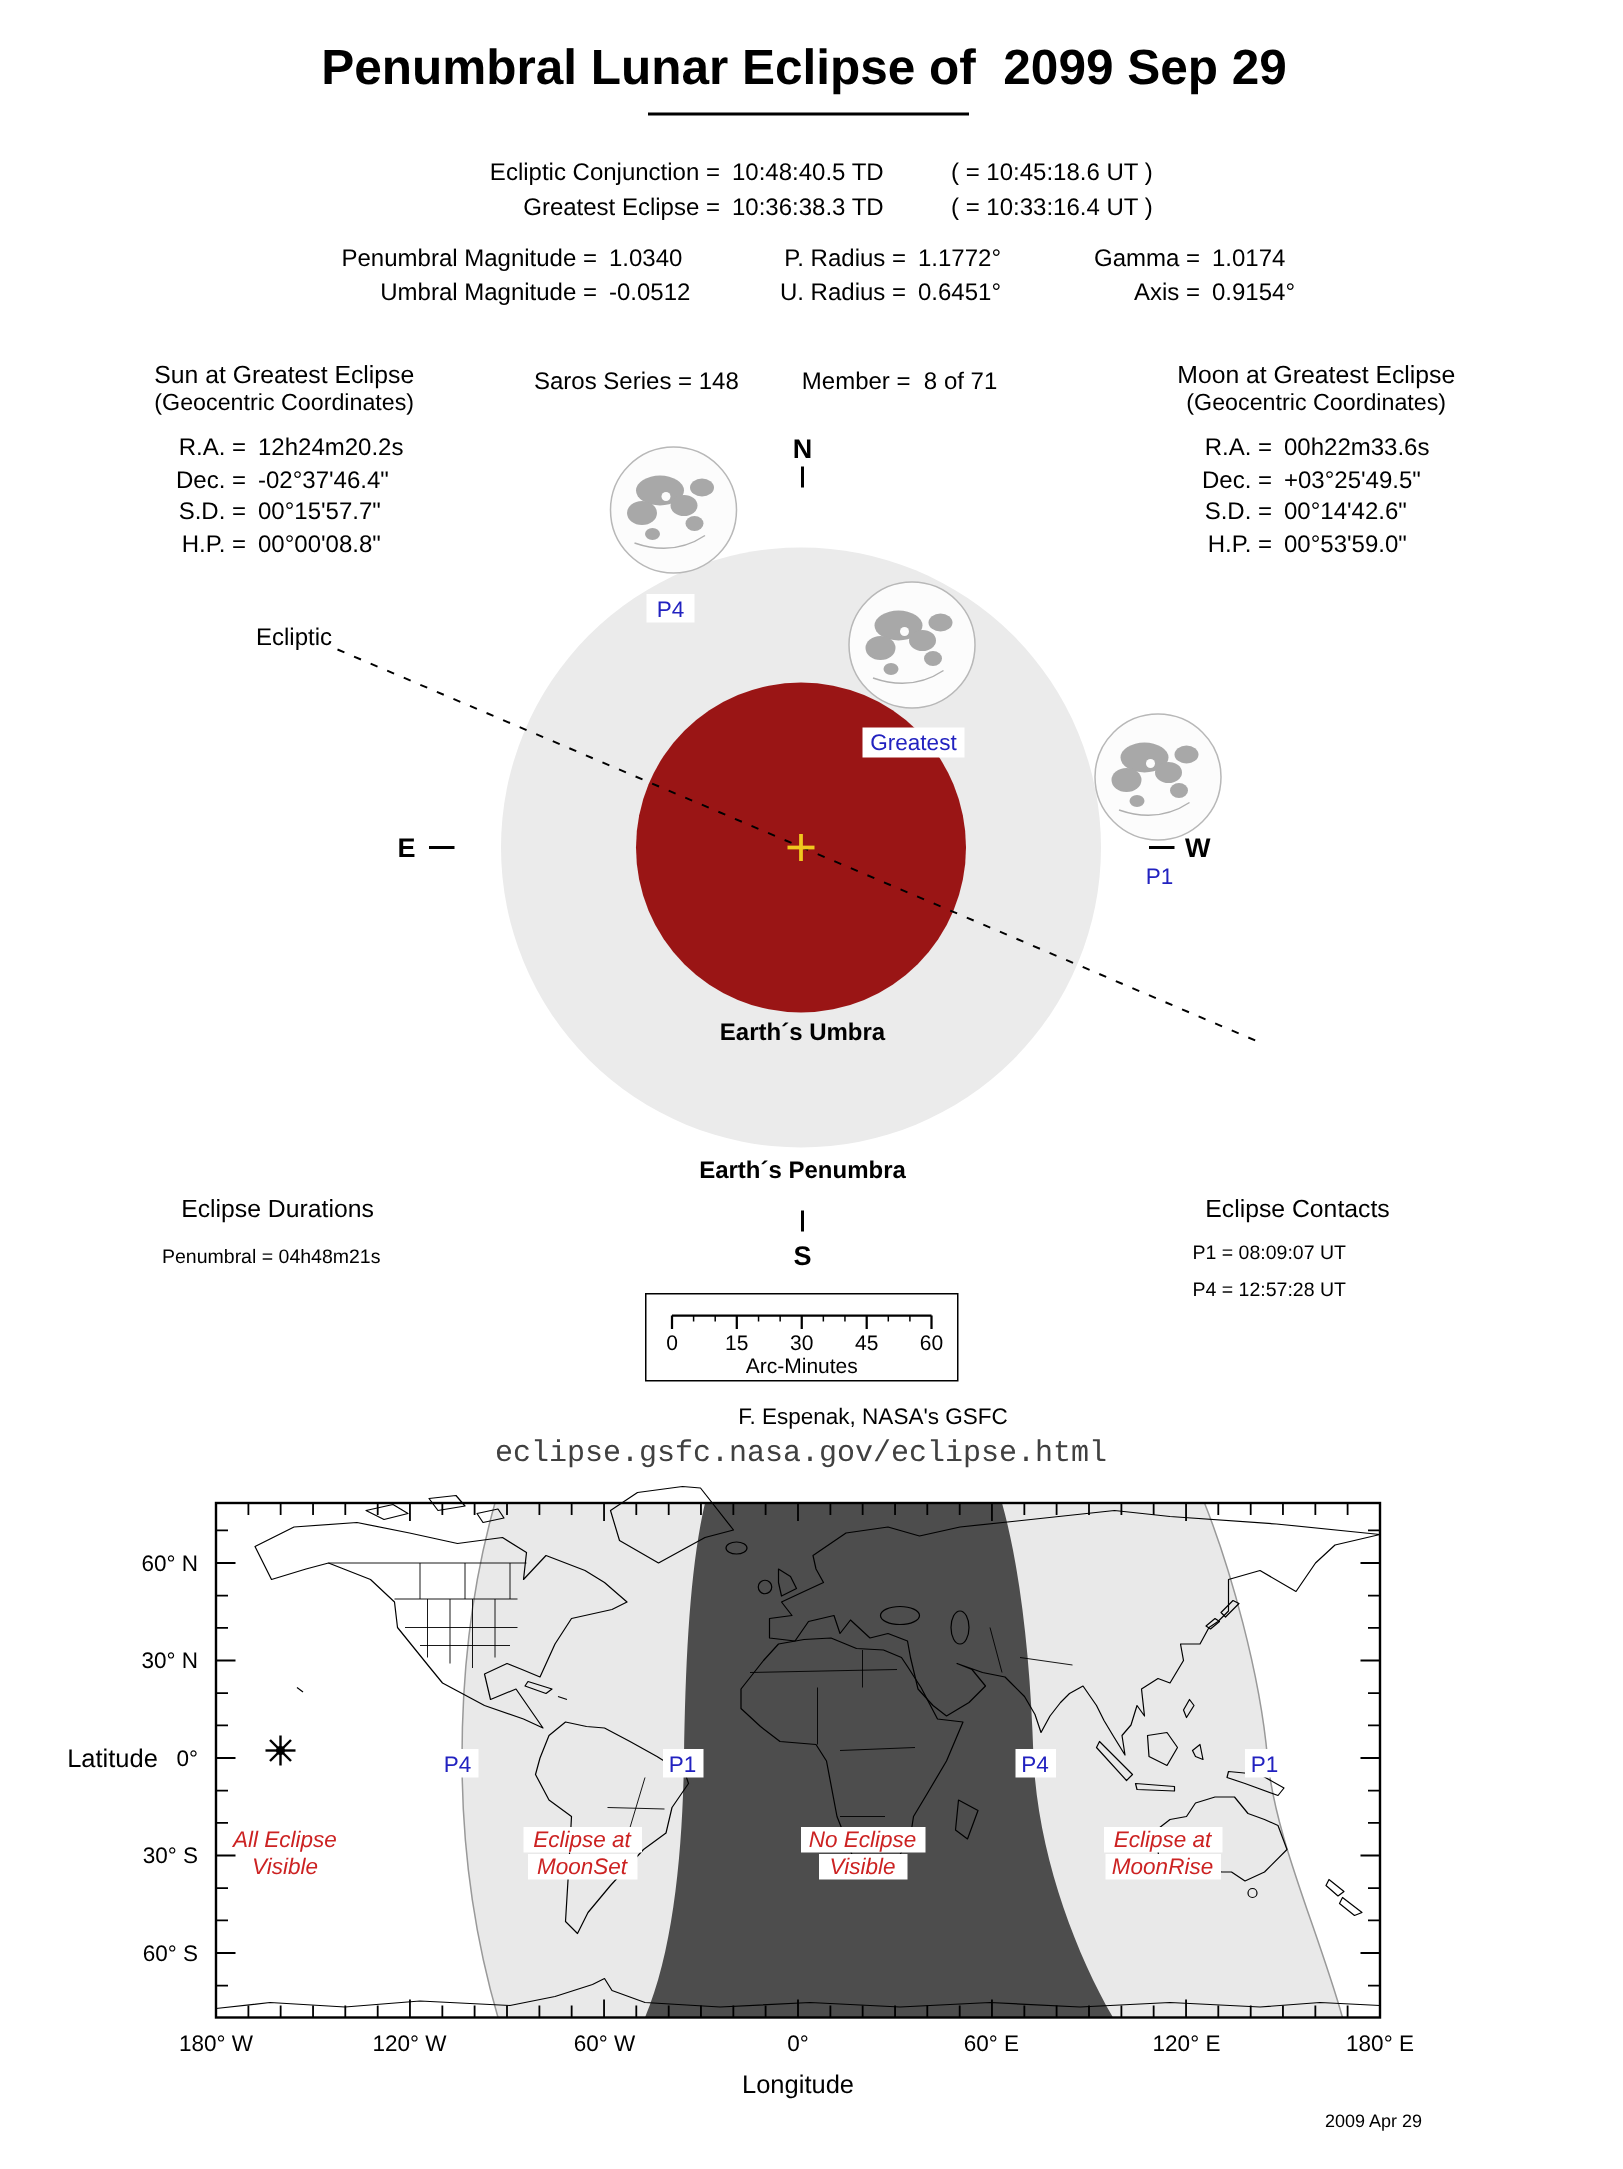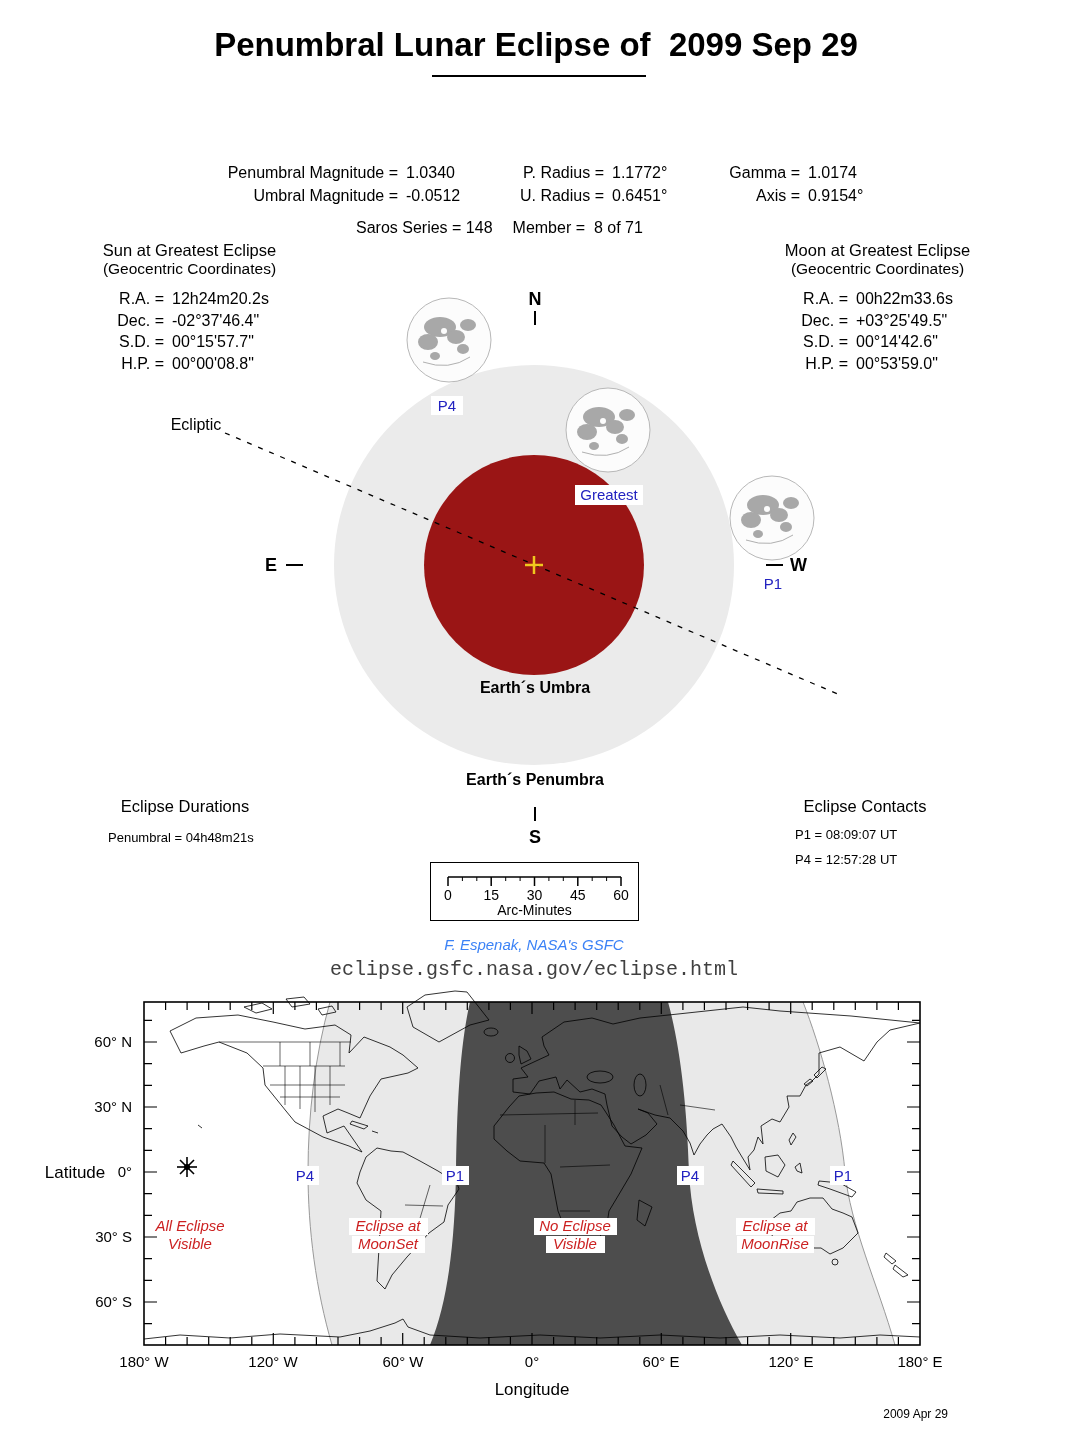--- a/index.html
+++ b/index.html
@@ -14,22 +14,22 @@
   .grid2{display:grid;grid-column-gap:8px;font-size:16px;line-height:23px;}
   .gr-conj{grid-template-columns:218px 138px 220px;}
   .gr-stats{grid-template-columns:272px 95px 95px 95px 85px 110px;}
   .gr-coord{grid-template-columns:100px 150px;line-height:21.5px;}
   .gr-meta{grid-template-columns:130px 190px;line-height:21.5px;}
   .lab{text-align:right;white-space:pre;}
   .val{text-align:left;white-space:pre;}
   .heading{font-size:16.5px;text-underline-offset:3px;}
   .subhead{font-size:15.5px;}
   .blockcenter{text-align:center;}
-  .saros{display:flex;gap:20px;font-size:16px;}
-  .credit1{font-size:15px;font-style:italic;color:#3b82f6;}
+  .saros{display:flex;gap:42px;font-size:16px;margin-top:27px;}
+  .credit1{font-size:15px;color:#000000;margin-left:48px;}
   .credit2{font-size:20px;color:#404040;font-family:Liberation Mono, monospace;}
   .datestamp{font-size:12px;}
   svg text{font-family:"Liberation Sans","DejaVu Sans",sans-serif;}
   .svglab{font-size:16px;}
   .svgbold{font-size:16px;font-weight:bold;}
   .compass{font-size:18px;font-weight:bold;}
   .bluelab{font-size:15px;fill:#2222c0;}
   .redlab{font-size:15px;font-style:italic;fill:#cc2222;}
   .ticklab{font-size:15px;}
   .axisname{font-size:17px;}
@@ -37,20 +37,28 @@
   .scalenum{font-size:14px;}
 </style>
 </head>
 <body>
 
 <div id="page">
 
   <div class="abs ctr title" style="left:536px;top:26px;">Penumbral Lunar Eclipse of  2099 Sep 29</div>
   <div class="abs rule" style="left:432px;top:75px;width:214px;"></div>
 
+  <div class="abs grid2 gr-conj" style="left:262px;top:104px;">
+    <div class="lab">Ecliptic Conjunction =</div>
+    <div class="val">10:48:40.5 TD</div>
+    <div class="val">( = 10:45:18.6 UT )</div>
+    <div class="lab">Greatest Eclipse =</div>
+    <div class="val">10:36:38.3 TD</div>
+    <div class="val">( = 10:33:16.4 UT )</div>
+  </div>
 
   <div class="abs grid2 gr-stats" style="left:126px;top:161px;">
     <div class="lab">Penumbral Magnitude =</div>
     <div class="val">1.0340</div>
     <div class="lab">P. Radius =</div>
     <div class="val">1.1772°</div>
     <div class="lab">Gamma =</div>
     <div class="val">1.0174</div>
     <div class="lab">Umbral Magnitude =</div>
     <div class="val">-0.0512</div>

